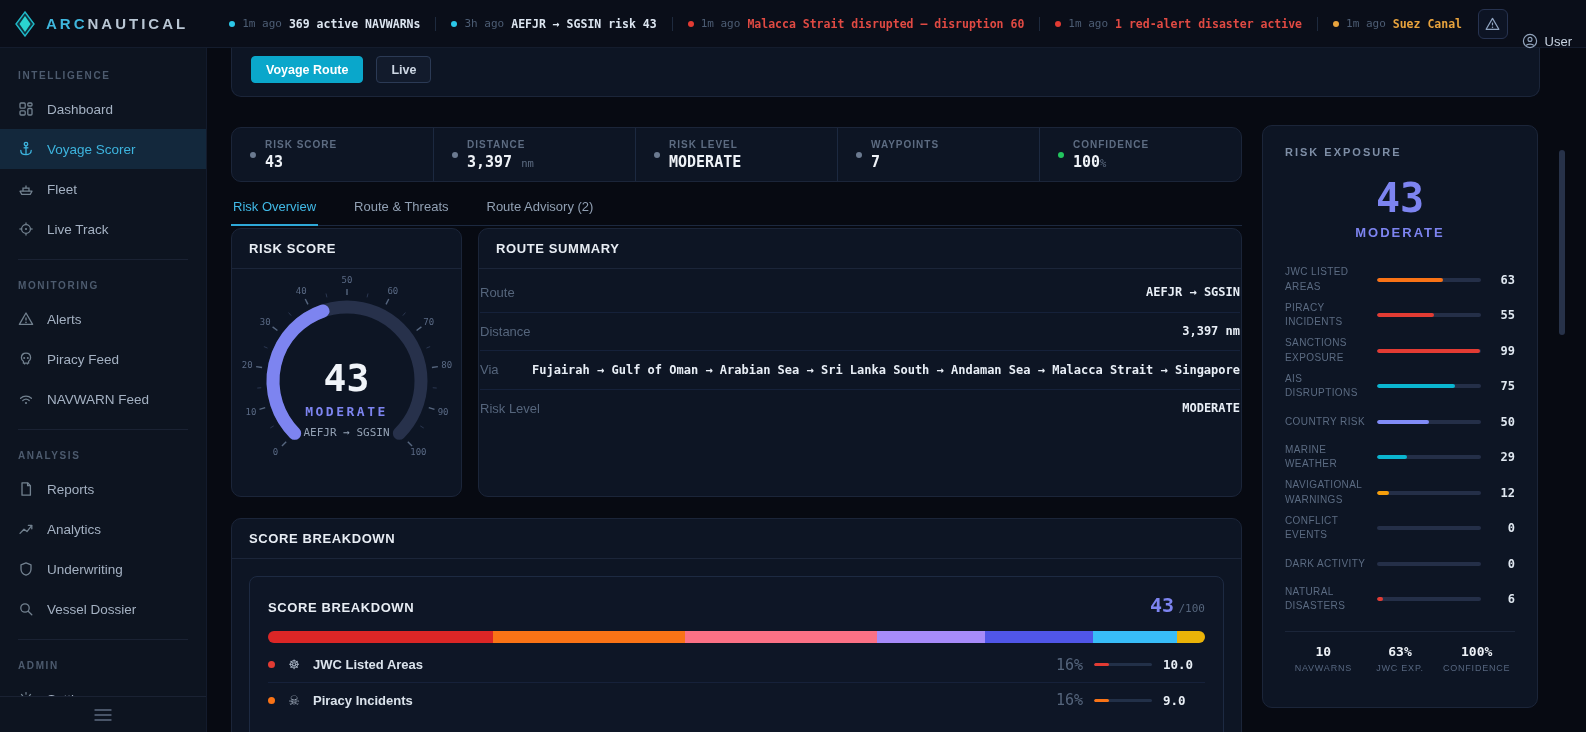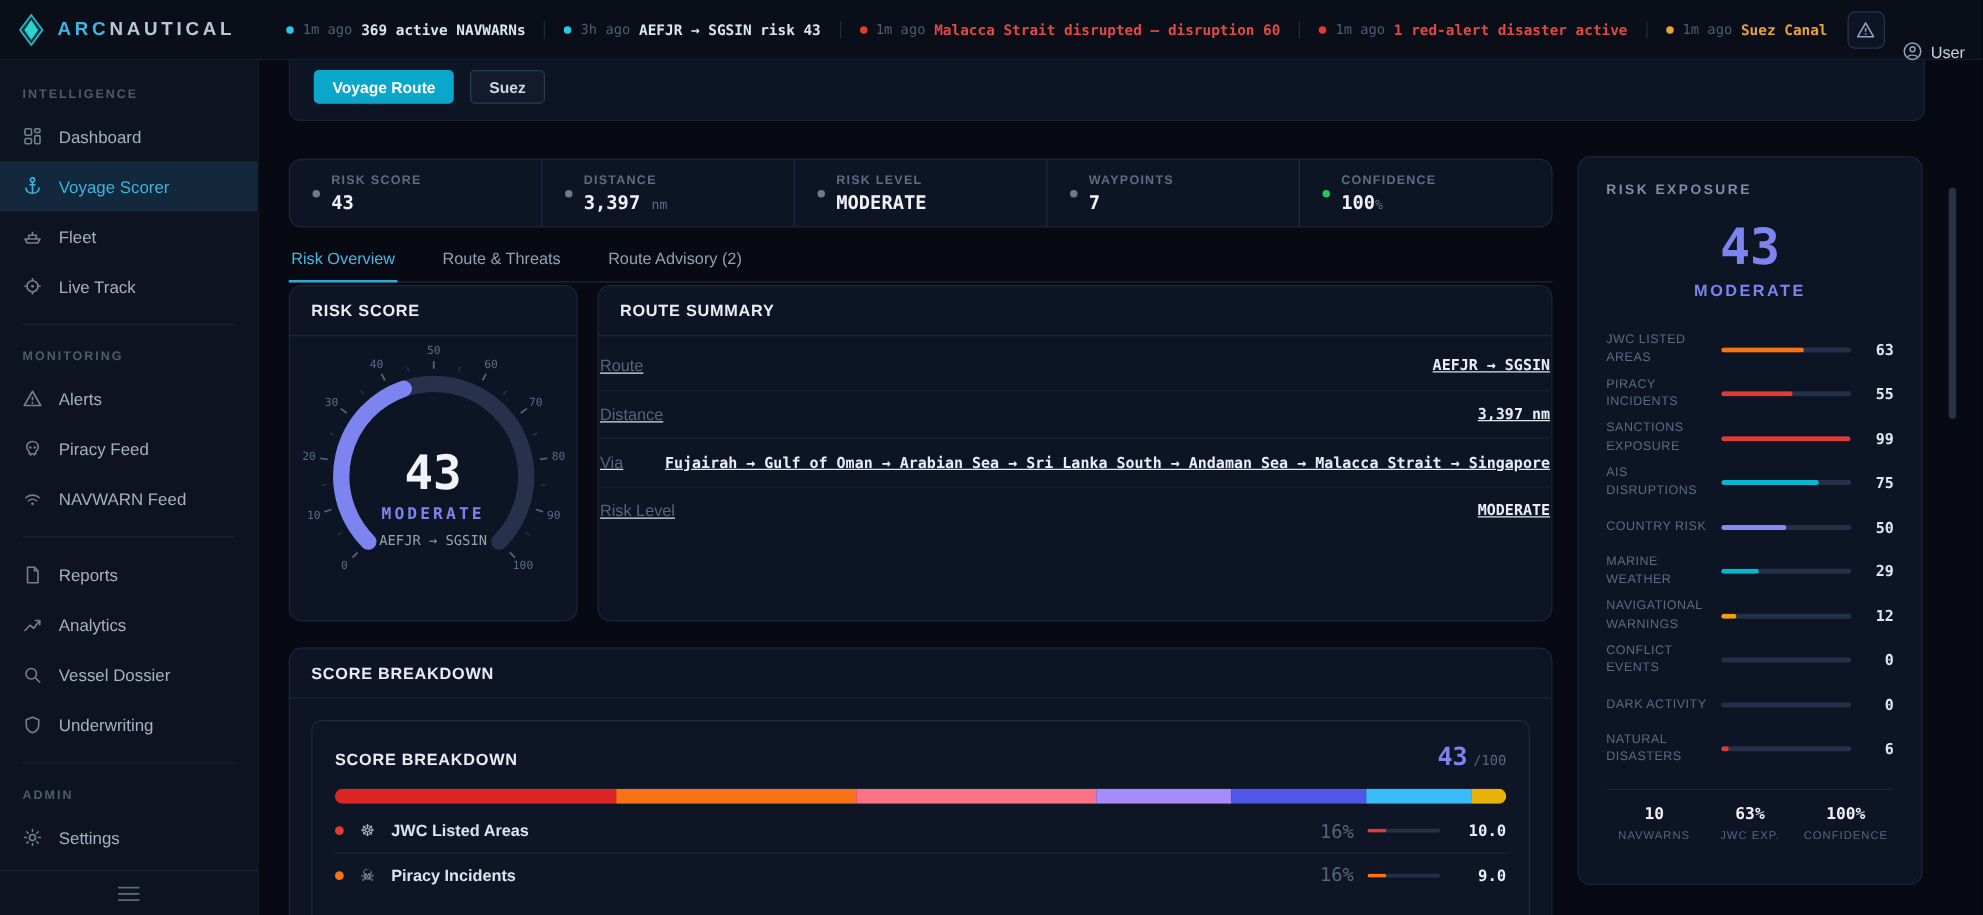--- a/index.html
+++ b/index.html
@@ -67,21 +67,21 @@
   .panel-title { font-size:13px; font-weight:bold; letter-spacing:0.6px; color:#e8edf4; }
 
   .gauge-card { left:24px; top:180px; width:231px; height:269px; }
   .gauge-wrap { position:relative; width:216px; height:214px; margin:6px auto 0; }
   .gauge-center { position:absolute; left:0; width:100%; text-align:center; }
   .g-val { top:84px; font-size:38px; font-weight:bold; color:#f0f4f9; font-family:"DejaVu Sans Mono", monospace; line-height:1; }
   .g-level { top:129px; font-size:13px; font-weight:bold; letter-spacing:2.5px; color:#7d84f0; font-family:"DejaVu Sans Mono", monospace; }
   .g-route { top:151px; font-size:11px; color:#93a1b4; font-family:"DejaVu Sans Mono", monospace; }
 
   .route-card { left:271px; top:180px; width:764px; height:269px; }
-  .route-rows { padding:4px 1px 0;text-decoration:underline; }
+  .route-rows { padding:4px 1px 0; }
   .r-row { display:flex; align-items:center; justify-content:space-between; height:38.5px; }
   .r-row + .r-row { border-top:1px solid #15213a; }
   .r-label { font-size:13px; color:#55657c; flex:0 0 auto; }
   .r-value { font-family:"DejaVu Sans Mono", monospace; font-size:12px; font-weight:bold; color:#e8eef6;
              text-align:right; white-space:nowrap; }
   .r-value.long { font-size:12px; }
 
   .breakdown-card { left:24px; top:470px; width:1011px; height:300px; }
   .inner-card { position:absolute; left:17px; right:17px; top:57px; height:220px; background:#0e1626;
                 border:1px solid #1d2a42; border-radius:8px; padding:16px 18px; }
@@ -92,21 +92,21 @@
   .stack-bar { display:flex; height:12px; border-radius:6px; overflow:hidden; margin-top:14px; background:#1a2438; }
   .stack-bar > div { height:100%; }
   .bd-rows { margin-top:4px; }
   .bd-row { display:flex; align-items:center; height:35px; gap:11px; }
   .bd-row + .bd-row { border-top:1px solid #16213a; }
   .bd-icon { font-size:13px; color:#aab6c6; width:16px; text-align:center; }
   .bd-name { font-size:13px; font-weight:bold; color:#dbe3ec; flex:1; }
   .bd-pct { font-family:"DejaVu Sans Mono", monospace; font-size:15px; color:#55657c; }
   .mini-track { width:58px; height:3px; border-radius:2px; background:#223048; overflow:hidden; }
   .bd-val { font-family:"DejaVu Sans Mono", monospace; font-size:12.5px; font-weight:bold; color:#e8eef5;
-            width:42px; text-align:right; }
+            width:42px; }
 
   
   .right-panel { left:1055px; top:77px; width:276px; height:583px; padding:20px 22px 0; }
   .rp-title { font-size:11px; letter-spacing:2px; color:#7e8ea6; font-weight:bold; }
   .rp-score { text-align:center; margin-top:20px; font-family:"DejaVu Sans Mono", monospace;
               font-size:40px; font-weight:bold; color:#7d84f0; line-height:1; }
   .rp-level { text-align:center; margin-top:7px; font-size:13px; font-weight:bold; letter-spacing:2px; color:#7d84f0; }
   .factors { margin-top:22px; }
   .factor { display:flex; align-items:center; gap:10px; height:35.5px; }
   .f-label { width:82px; font-size:10px; letter-spacing:0.4px; color:#5b6b82; line-height:1.45; text-transform:uppercase; }
@@ -271,20 +271,21 @@
           <svg class="icon" width="16" height="16" viewBox="0 0 16 16">
               <path d="M2.6 7.2 C5.6 4.4 10.4 4.4 13.4 7.2" fill="none" stroke="currentColor" stroke-width="1.3" stroke-linecap="round"></path>
               <path d="M4.8 9.6 C6.6 8 9.4 8 11.2 9.6" fill="none" stroke="currentColor" stroke-width="1.3" stroke-linecap="round"></path>
               <circle cx="8" cy="12" r="1.1" fill="currentColor"></circle>
             </svg>
         </span>
         <span>NAVWARN Feed</span>
       </div>
 
       <div class="side-div"></div>
+      <div class="sec-label">ANALYSIS</div>
 
       <div class="side-item">
         <span class="s-icon">
           <svg class="icon" width="16" height="16" viewBox="0 0 16 16">
               <path d="M4 1.8 H9.6 L12.4 4.6 V14.2 H4 Z" fill="none" stroke="currentColor" stroke-width="1.3" stroke-linejoin="round"></path>
               <path d="M9.6 1.8 V4.6 H12.4" fill="none" stroke="currentColor" stroke-width="1.3"></path>
             </svg>
         </span>
         <span>Reports</span>
       </div>
@@ -295,34 +296,34 @@
               <polyline points="2,12.4 6,8.2 9,10.6 13.6,4.6" fill="none" stroke="currentColor" stroke-width="1.3" stroke-linecap="round" stroke-linejoin="round"></polyline>
               <polyline points="10.4,4.4 13.8,4.4 13.8,7.8" fill="none" stroke="currentColor" stroke-width="1.3" stroke-linecap="round" stroke-linejoin="round"></polyline>
             </svg>
         </span>
         <span>Analytics</span>
       </div>
 
       <div class="side-item">
         <span class="s-icon">
           <svg class="icon" width="16" height="16" viewBox="0 0 16 16">
+              <path d="M8 1.8 L13 3.8 V8 C13 11.4 10.8 13.3 8 14.2 C5.2 13.3 3 11.4 3 8 V3.8 Z" fill="none" stroke="currentColor" stroke-width="1.3" stroke-linejoin="round"></path>
+            </svg>
+        </span>
+        <span>Underwriting</span>
+      </div>
+
+      <div class="side-item">
+        <span class="s-icon">
+          <svg class="icon" width="16" height="16" viewBox="0 0 16 16">
               <circle cx="7" cy="7" r="4.2" fill="none" stroke="currentColor" stroke-width="1.3"></circle>
               <line x1="10.2" y1="10.2" x2="13.8" y2="13.8" stroke="currentColor" stroke-width="1.3" stroke-linecap="round"></line>
             </svg>
         </span>
         <span>Vessel Dossier</span>
-      </div>
-
-      <div class="side-item">
-        <span class="s-icon">
-          <svg class="icon" width="16" height="16" viewBox="0 0 16 16">
-              <path d="M8 1.8 L13 3.8 V8 C13 11.4 10.8 13.3 8 14.2 C5.2 13.3 3 11.4 3 8 V3.8 Z" fill="none" stroke="currentColor" stroke-width="1.3" stroke-linejoin="round"></path>
-            </svg>
-        </span>
-        <span>Underwriting</span>
       </div>
 
       <div class="side-div"></div>
       <div class="sec-label">ADMIN</div>
 
       <div class="side-item">
         <span class="s-icon">
           <svg class="icon" width="16" height="16" viewBox="0 0 16 16">
               <circle cx="8" cy="8" r="2.4" fill="none" stroke="currentColor" stroke-width="1.3"></circle>
               <g stroke="currentColor" stroke-width="1.2" stroke-linecap="round">
@@ -349,21 +350,21 @@
             <line x1="1" y1="11" x2="17" y2="11"></line>
           </g>
         </svg>
     </div>
   </div>
 
   <div class="main">
 
     <div class="card toolbar-card">
       <button class="btn btn-primary">Voyage Route</button>
-      <button class="btn btn-ghost">Suez</button>
+      <button class="btn btn-ghost">Live</button>
     </div>
 
     <div class="card metrics-card">
       <div class="metric">
         <span class="dot" style="background: rgb(107, 122, 144);"></span>
         <span class="m-col">
             <span class="m-label">RISK SCORE</span>
         <span class="m-value"><span>43</span></span>
           </span>
       </div>

